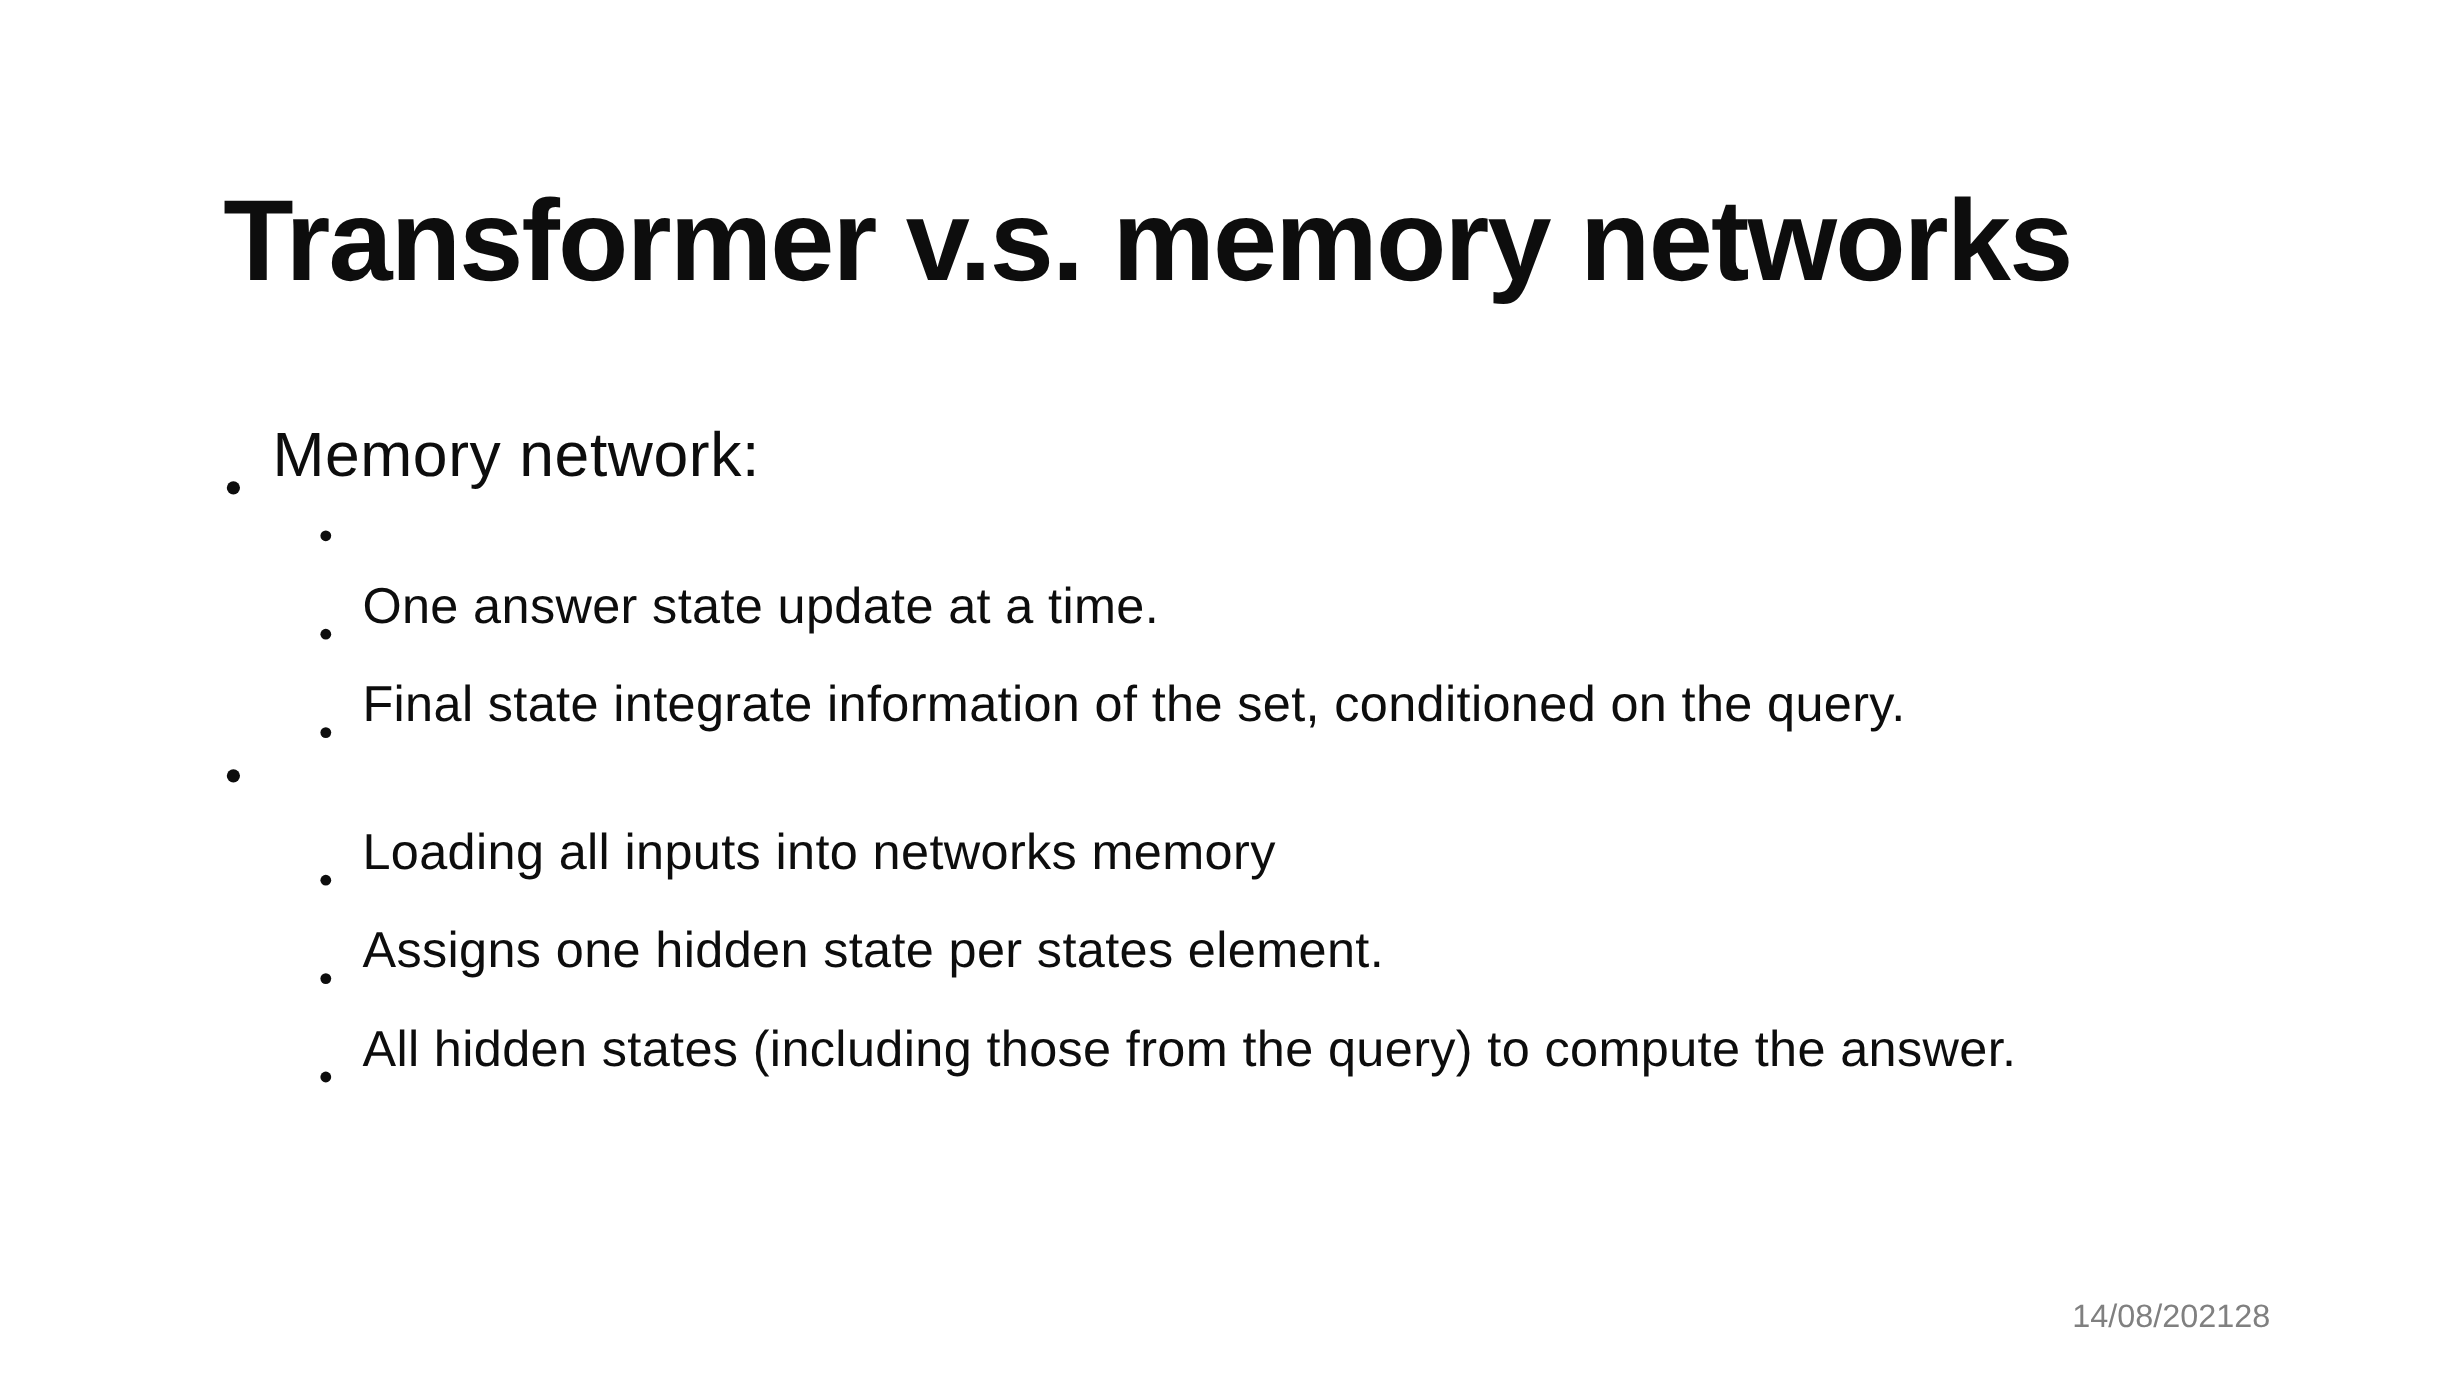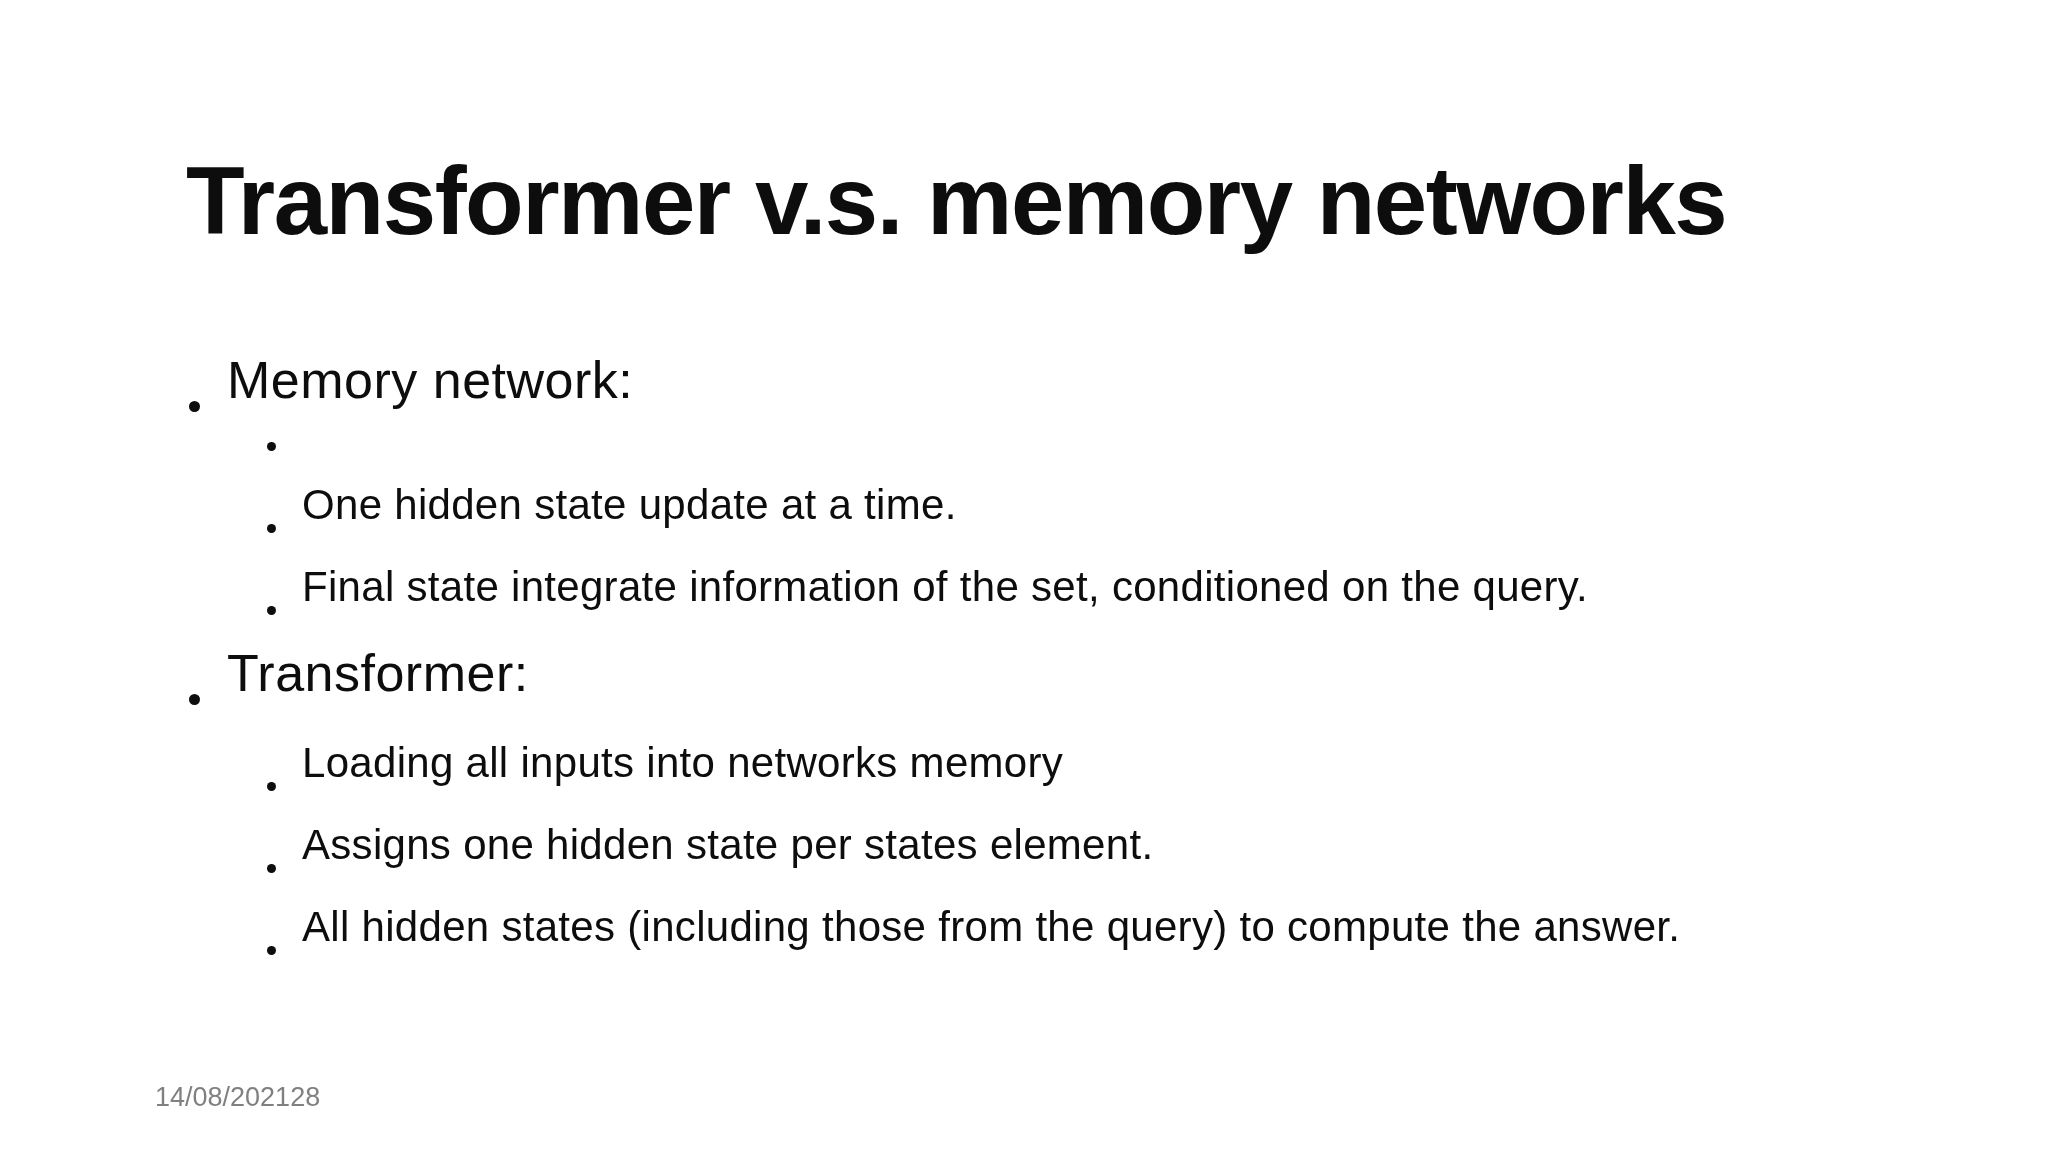--- a/index.html
+++ b/index.html
@@ -78,21 +78,21 @@
   }
   .txt {
     white-space: nowrap;
   }
   .footer {
     position: absolute;
     left: 155px;
     right: 156px;
     top: 1080px;
     display: flex;
-    justify-content: flex-start;
+    justify-content: flex-end;
     align-items: center;
     font-size: 27px;
     line-height: 34px;
     color: var(--footer-color, #808080);
   }
 </style>
 </head>
 <body>
 
 <div class="slide">
@@ -105,33 +105,32 @@
       <div class="row l1">
         <span class="dot"></span>
         <span class="txt">Memory network:</span>
       </div>
       <div class="sub">
         <div class="row l2">
           <span class="dot"></span>
         </div>
         <div class="row l2">
           <span class="dot"></span>
-          <span class="txt">One hidden state update at a time.</span>
+          <span class="txt">One answer state update at a time.</span>
         </div>
         <div class="row l2">
           <span class="dot"></span>
           <span class="txt">Final state integrate information of the set, conditioned on the query.</span>
         </div>
       </div>
     </div>
 
     <div class="group">
       <div class="row l1">
         <span class="dot"></span>
-        <span class="txt">Transformer:</span>
       </div>
       <div class="sub">
         <div class="row l2">
           <span class="dot"></span>
           <span class="txt">Loading all inputs into networks memory</span>
         </div>
         <div class="row l2">
           <span class="dot"></span>
           <span class="txt">Assigns one hidden state per states element.</span>
         </div>

